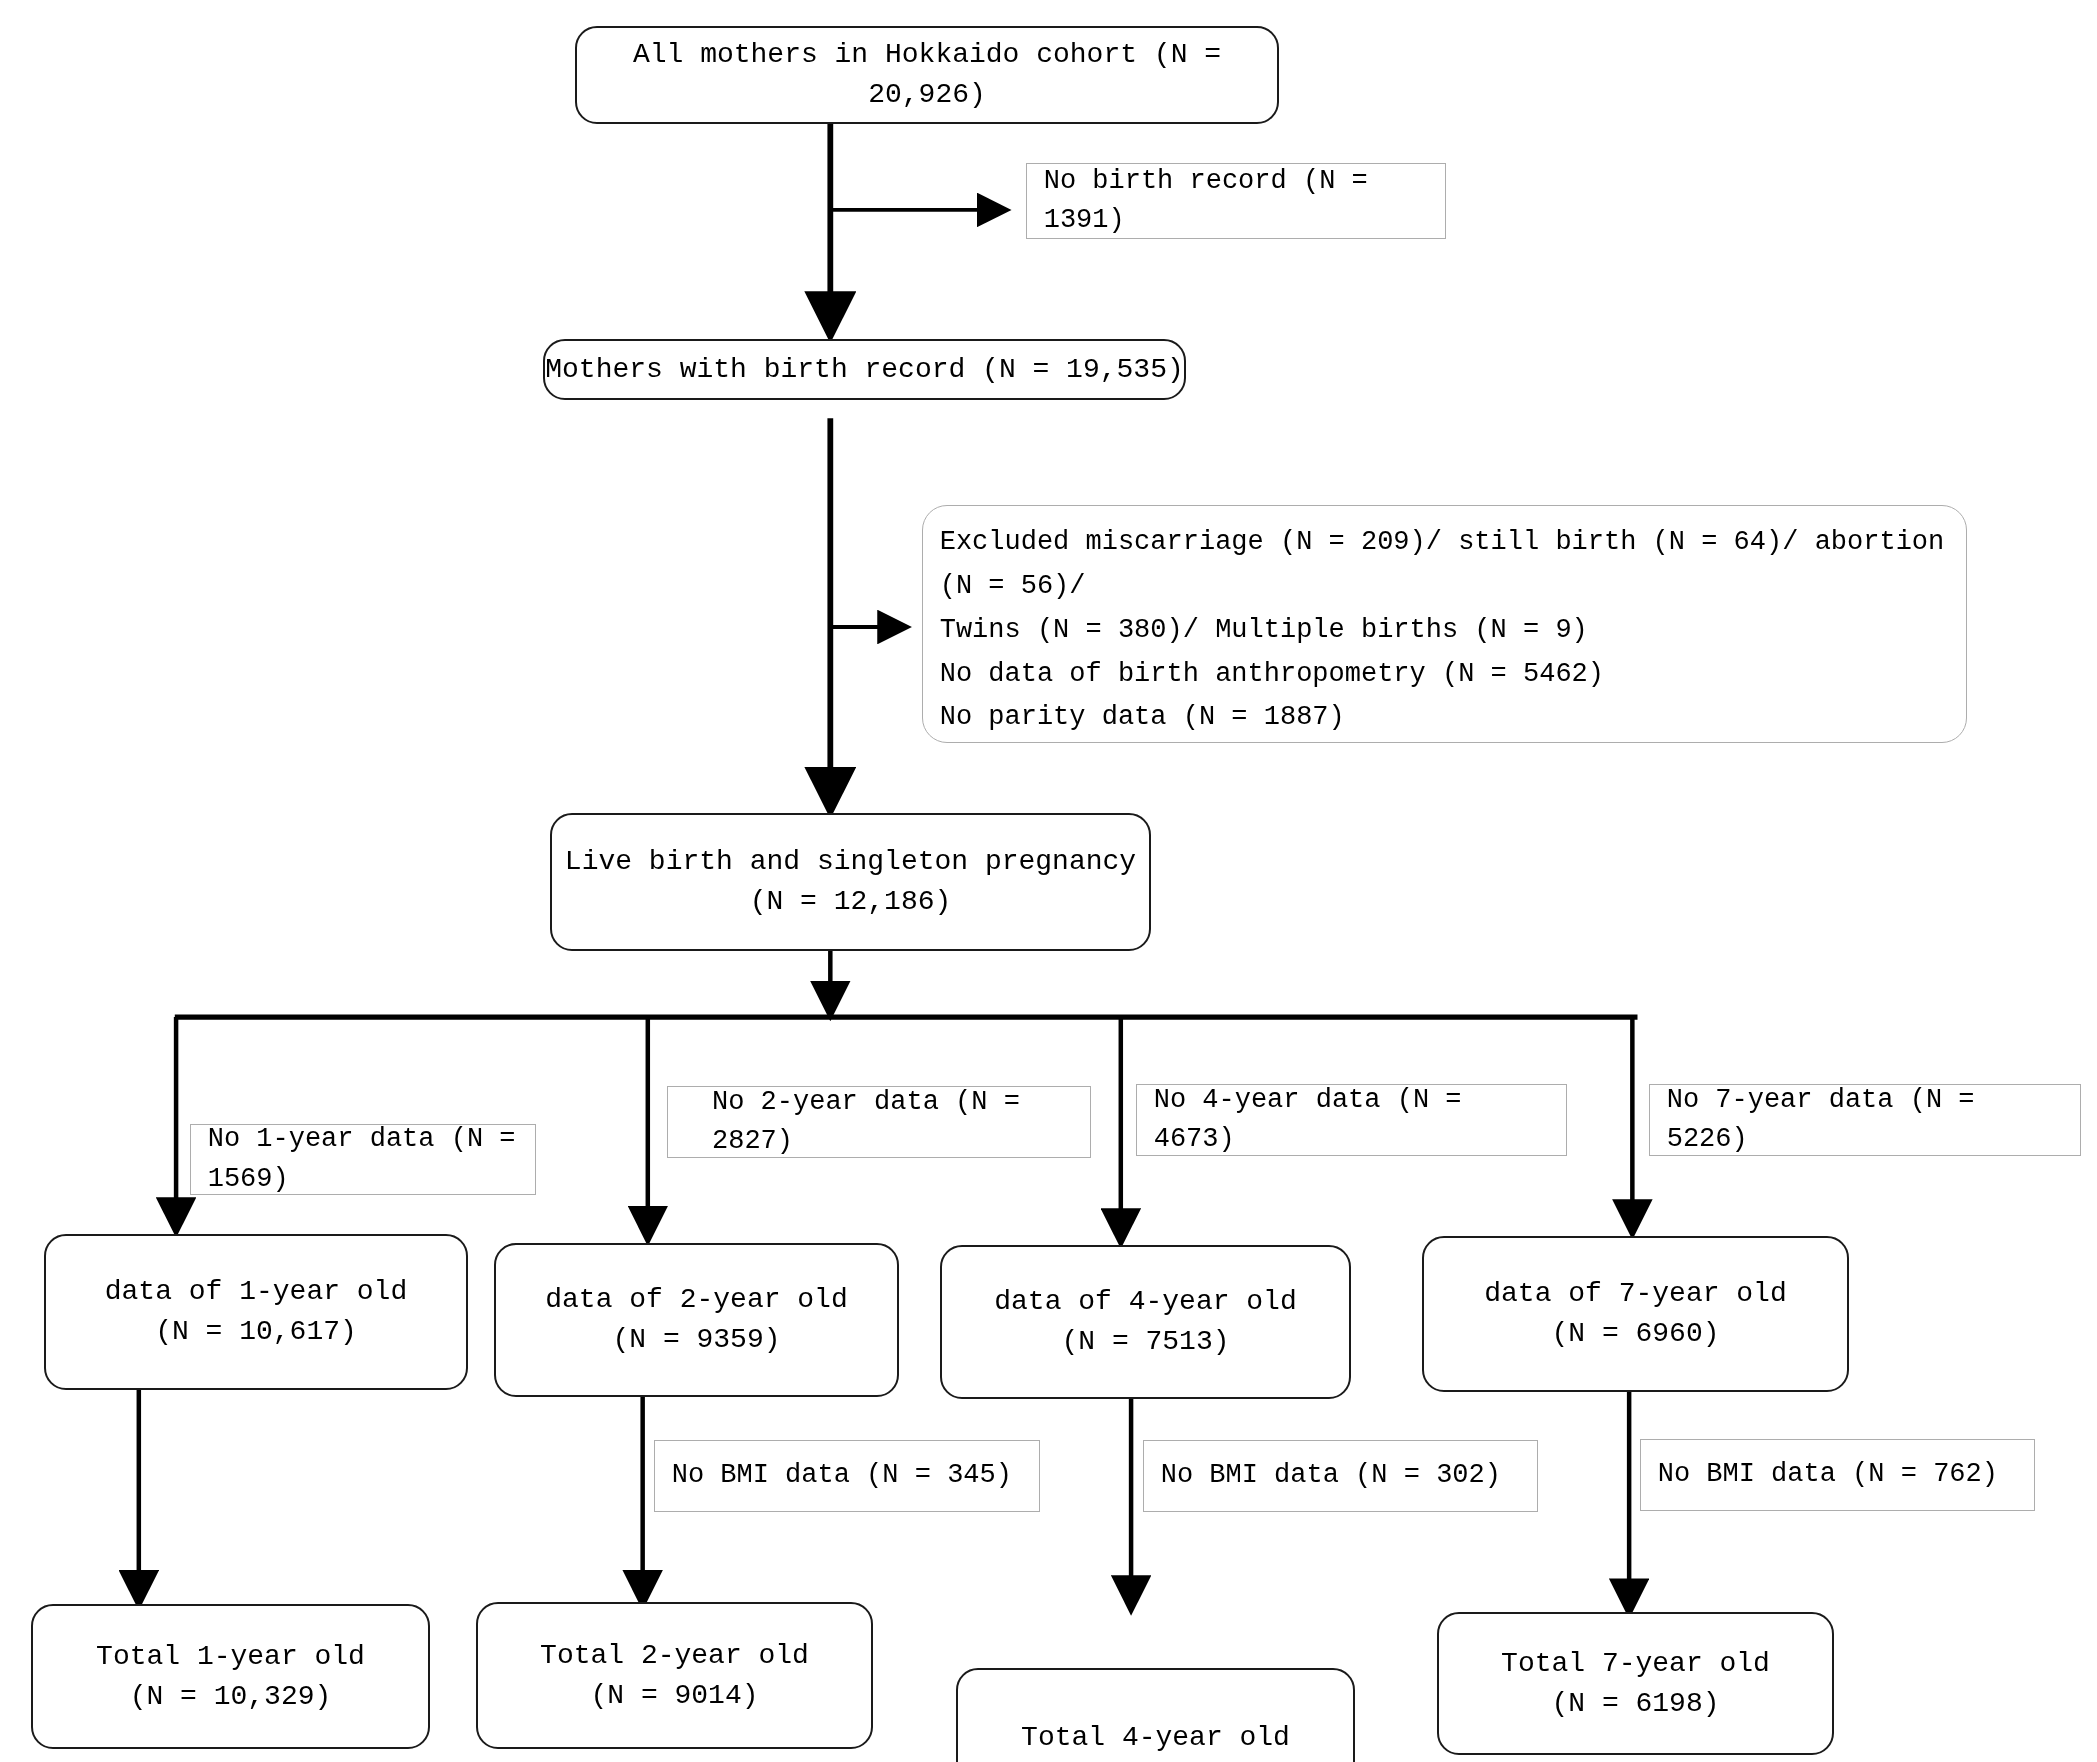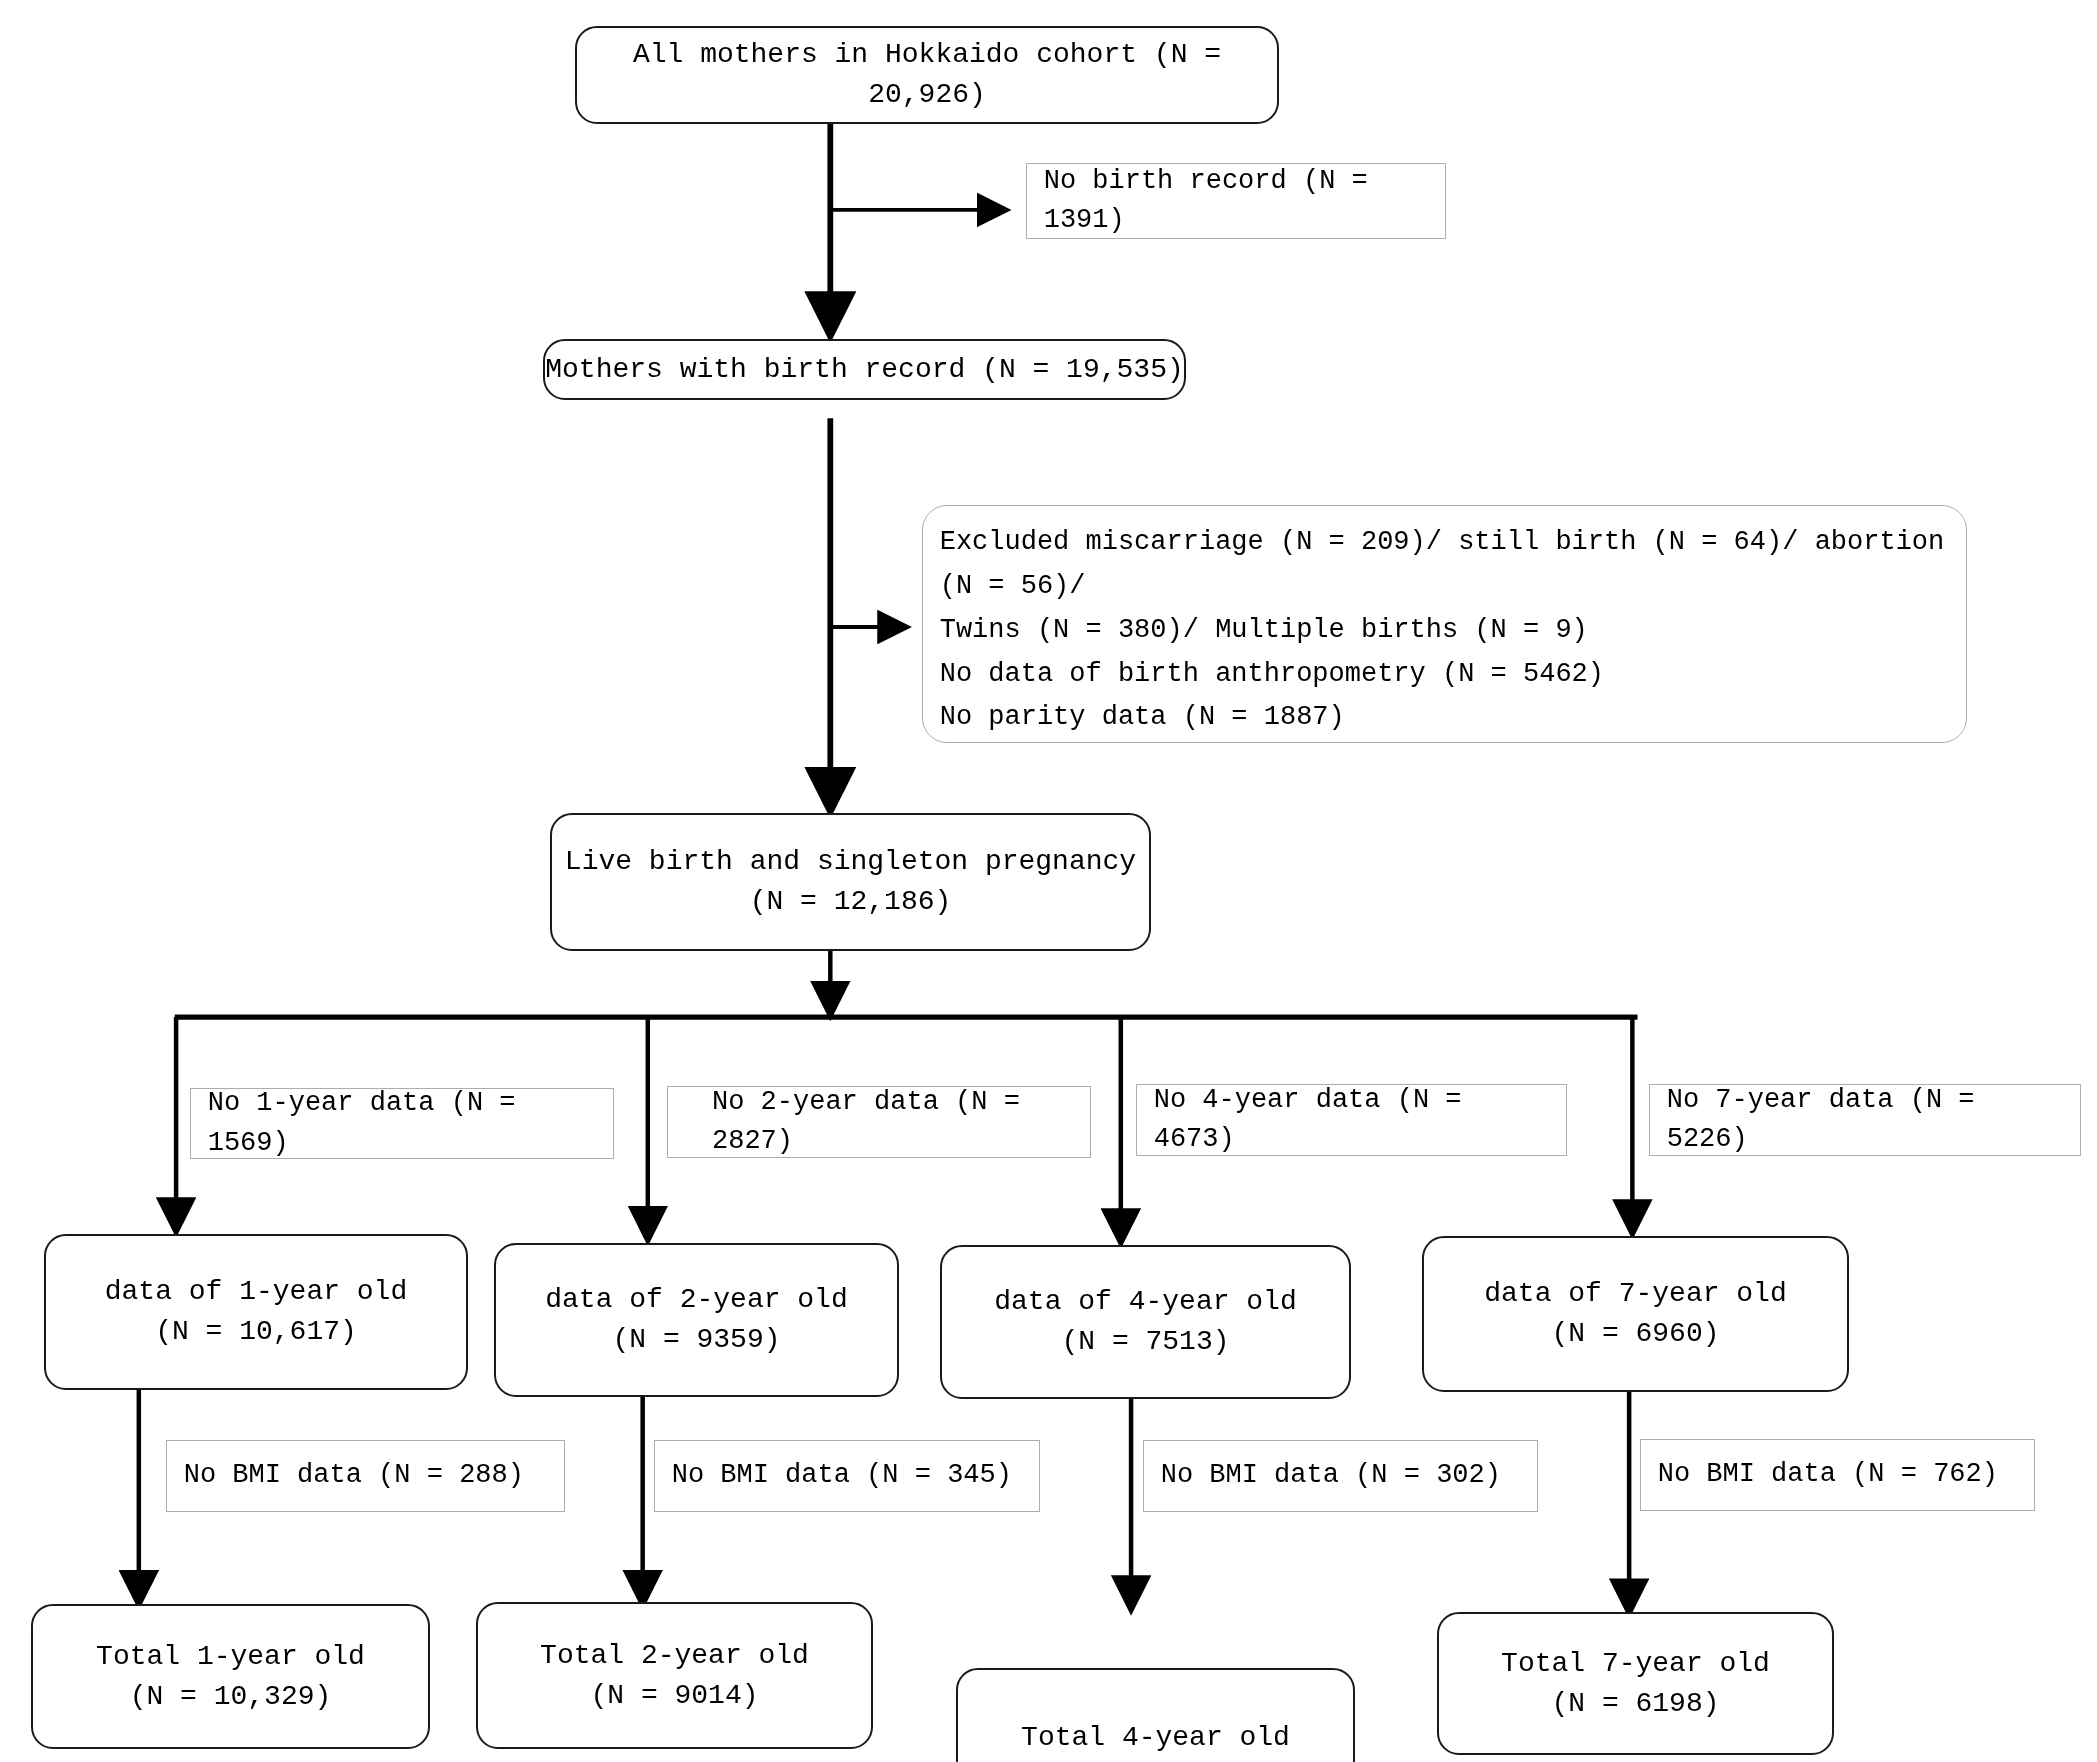--- a/index.html
+++ b/index.html
@@ -119,21 +119,21 @@
     <span class="line">Twins (N = 380)/ Multiple births (N = 9)</span>
     <span class="line">No data of birth anthropometry (N = 5462)</span>
     <span class="line">No parity data (N = 1887)</span>
   </div>
 
   <div class="node main-node" style="left:550px; top:813px; width:601px; height:138px;">
     <span class="line">Live birth and singleton pregnancy</span>
     <span class="line">(N = 12,186)</span>
   </div>
 
-  <div class="node excl-node" style="left:190px; top:1088px; width:424px; height:71px;">
+  <div class="node excl-node" style="left:190px; top:1124px; width:346px; height:71px;">
     <span class="line">No 1-year data (N = 1569)</span>
   </div>
   <div class="node excl-node" style="left:667px; top:1086px; width:424px; height:72px;padding-left:44px;">
     <span class="line">No 2-year data (N = 2827)</span>
   </div>
   <div class="node excl-node" style="left:1136px; top:1084px; width:431px; height:72px;">
     <span class="line">No 4-year data (N = 4673)</span>
   </div>
   <div class="node excl-node" style="left:1649px; top:1084px; width:432px; height:72px;">
     <span class="line">No 7-year data (N = 5226)</span>
@@ -149,23 +149,20 @@
   </div>
   <div class="node main-node" style="left:940px; top:1245px; width:411px; height:154px;">
     <span class="line">data of 4-year old</span>
     <span class="line">(N = 7513)</span>
   </div>
   <div class="node main-node" style="left:1422px; top:1236px; width:427px; height:156px;">
     <span class="line">data of 7-year old</span>
     <span class="line">(N = 6960)</span>
   </div>
 
-  <div class="node excl-node" style="left:166px; top:1440px; width:399px; height:72px;">
-    <span class="line">No BMI data (N = 288)</span>
-  </div>
   <div class="node excl-node" style="left:654px; top:1440px; width:386px; height:72px;">
     <span class="line">No BMI data (N = 345)</span>
   </div>
   <div class="node excl-node" style="left:1143px; top:1440px; width:395px; height:72px;">
     <span class="line">No BMI data (N = 302)</span>
   </div>
   <div class="node excl-node" style="left:1640px; top:1439px; width:395px; height:72px;">
     <span class="line">No BMI data (N = 762)</span>
   </div>
 

